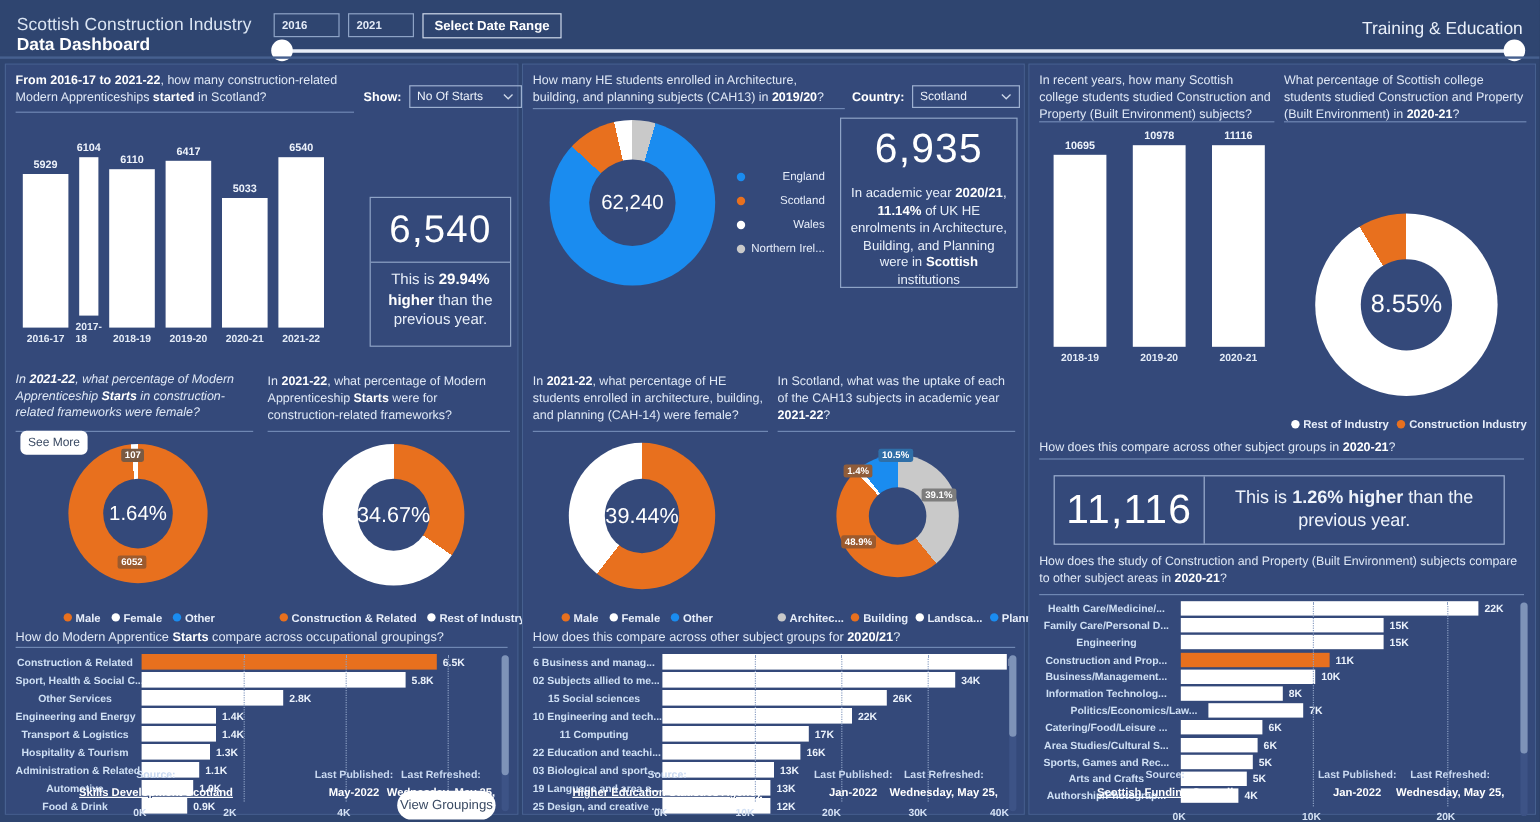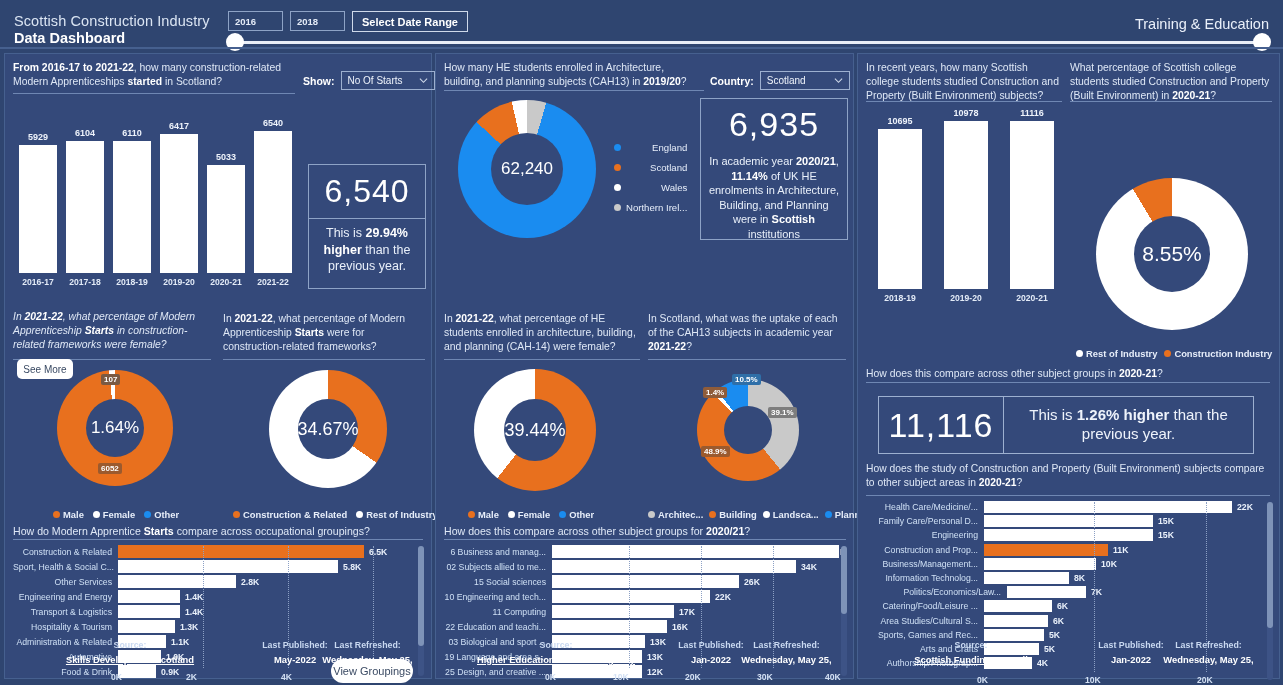--- a/index.html
+++ b/index.html
@@ -62,21 +62,21 @@
   .legend .li { display:flex; align-items:center; gap:3px; white-space:nowrap;}
   .dot { width:7px; height:7px; border-radius:50%; display:inline-block; }
   .legend-v { position:absolute; display:flex; flex-direction:column; gap:9px; font-size:9.6px; color:#e7eefa;}
   .legend-v .li { display:flex; align-items:center; gap:5px; white-space:nowrap;justify-content:space-between;}
 
   .dlbl { position:absolute; font-size:8px; font-weight:700; color:#ffffff; padding:1px 3px; border-radius:2px;}
 
   
   .hchart { position:absolute; }
   .hrow { display:flex; align-items:center; }
-  .hlbl { text-align:right; color:#cfe0f5; font-size:8.7px; font-weight:400; padding-right:6px; white-space:nowrap; overflow:hidden;}
+  .hlbl { text-align:center; color:#cfe0f5; font-size:8.7px; font-weight:700; padding-right:6px; white-space:nowrap; overflow:hidden;}
   .hbar { background:#ffffff; height:13px; }
   .hval { color:#eaf1fb; font-size:8.7px; font-weight:700; padding-left:5px; white-space:nowrap;}
   .axis { position:absolute; display:flex; color:#d4e1f4; font-size:8.6px; font-weight:700;}
   .gridline { position:absolute; width:1px; border-left:1px dotted #8ca0c4; }
 
   .pill { position:absolute; background:#ffffff; color:#3a4a63; border-radius:14px; font-size:11px;
           display:flex; align-items:center; justify-content:center; cursor:pointer;}
 
   .footer { position:absolute; bottom:0; left:0; width:100%; height:38px; }
   .fcell { position:absolute; text-align:center; }
@@ -98,21 +98,21 @@
 
 <div class="page">
 
   <div class="header">
     <div class="brand">
       <div class="l1">Scottish Construction Industry</div>
       <div class="l2">Data Dashboard</div>
     </div>
     <div class="daterange">
       <div class="dr-box">2016</div>
-      <div class="dr-box">2018</div>
+      <div class="dr-box">2021</div>
       <div class="dr-btn">Select Date Range</div>
     </div>
     <div class="slider-track">
       <div class="slider-handle" style="left:-2px;"></div>
       <div class="slider-handle" style="left:1025px;"></div>
     </div>
     <div class="tr-ed">Training &amp; Education</div>
     <div class="hdr-rule"></div>
   </div>
 
@@ -132,21 +132,21 @@
         </span>
       </div>
       <div class="rule" style="position:absolute; left:8px; top:39px; width:282px;"></div>
 
       <div class="vbars" style="left:14px; top:48px; width:280px; height:185px; gap:9px;">
         <div class="vbar-wrap" style="width:38px;">
             <div class="vbar-val">5929</div>
             <div class="vbar" style="height:128px;"></div>
             <div class="vbar-lbl">2016-17</div>
           </div>
-        <div class="vbar-wrap" style="width:38px;">
+        <div class="vbar-wrap" style="width:16px;">
             <div class="vbar-val">6104</div>
             <div class="vbar" style="height:132px;"></div>
             <div class="vbar-lbl">2017-18</div>
           </div>
         <div class="vbar-wrap" style="width:38px;">
             <div class="vbar-val">6110</div>
             <div class="vbar" style="height:132px;"></div>
             <div class="vbar-lbl">2018-19</div>
           </div>
         <div class="vbar-wrap" style="width:38px;">

